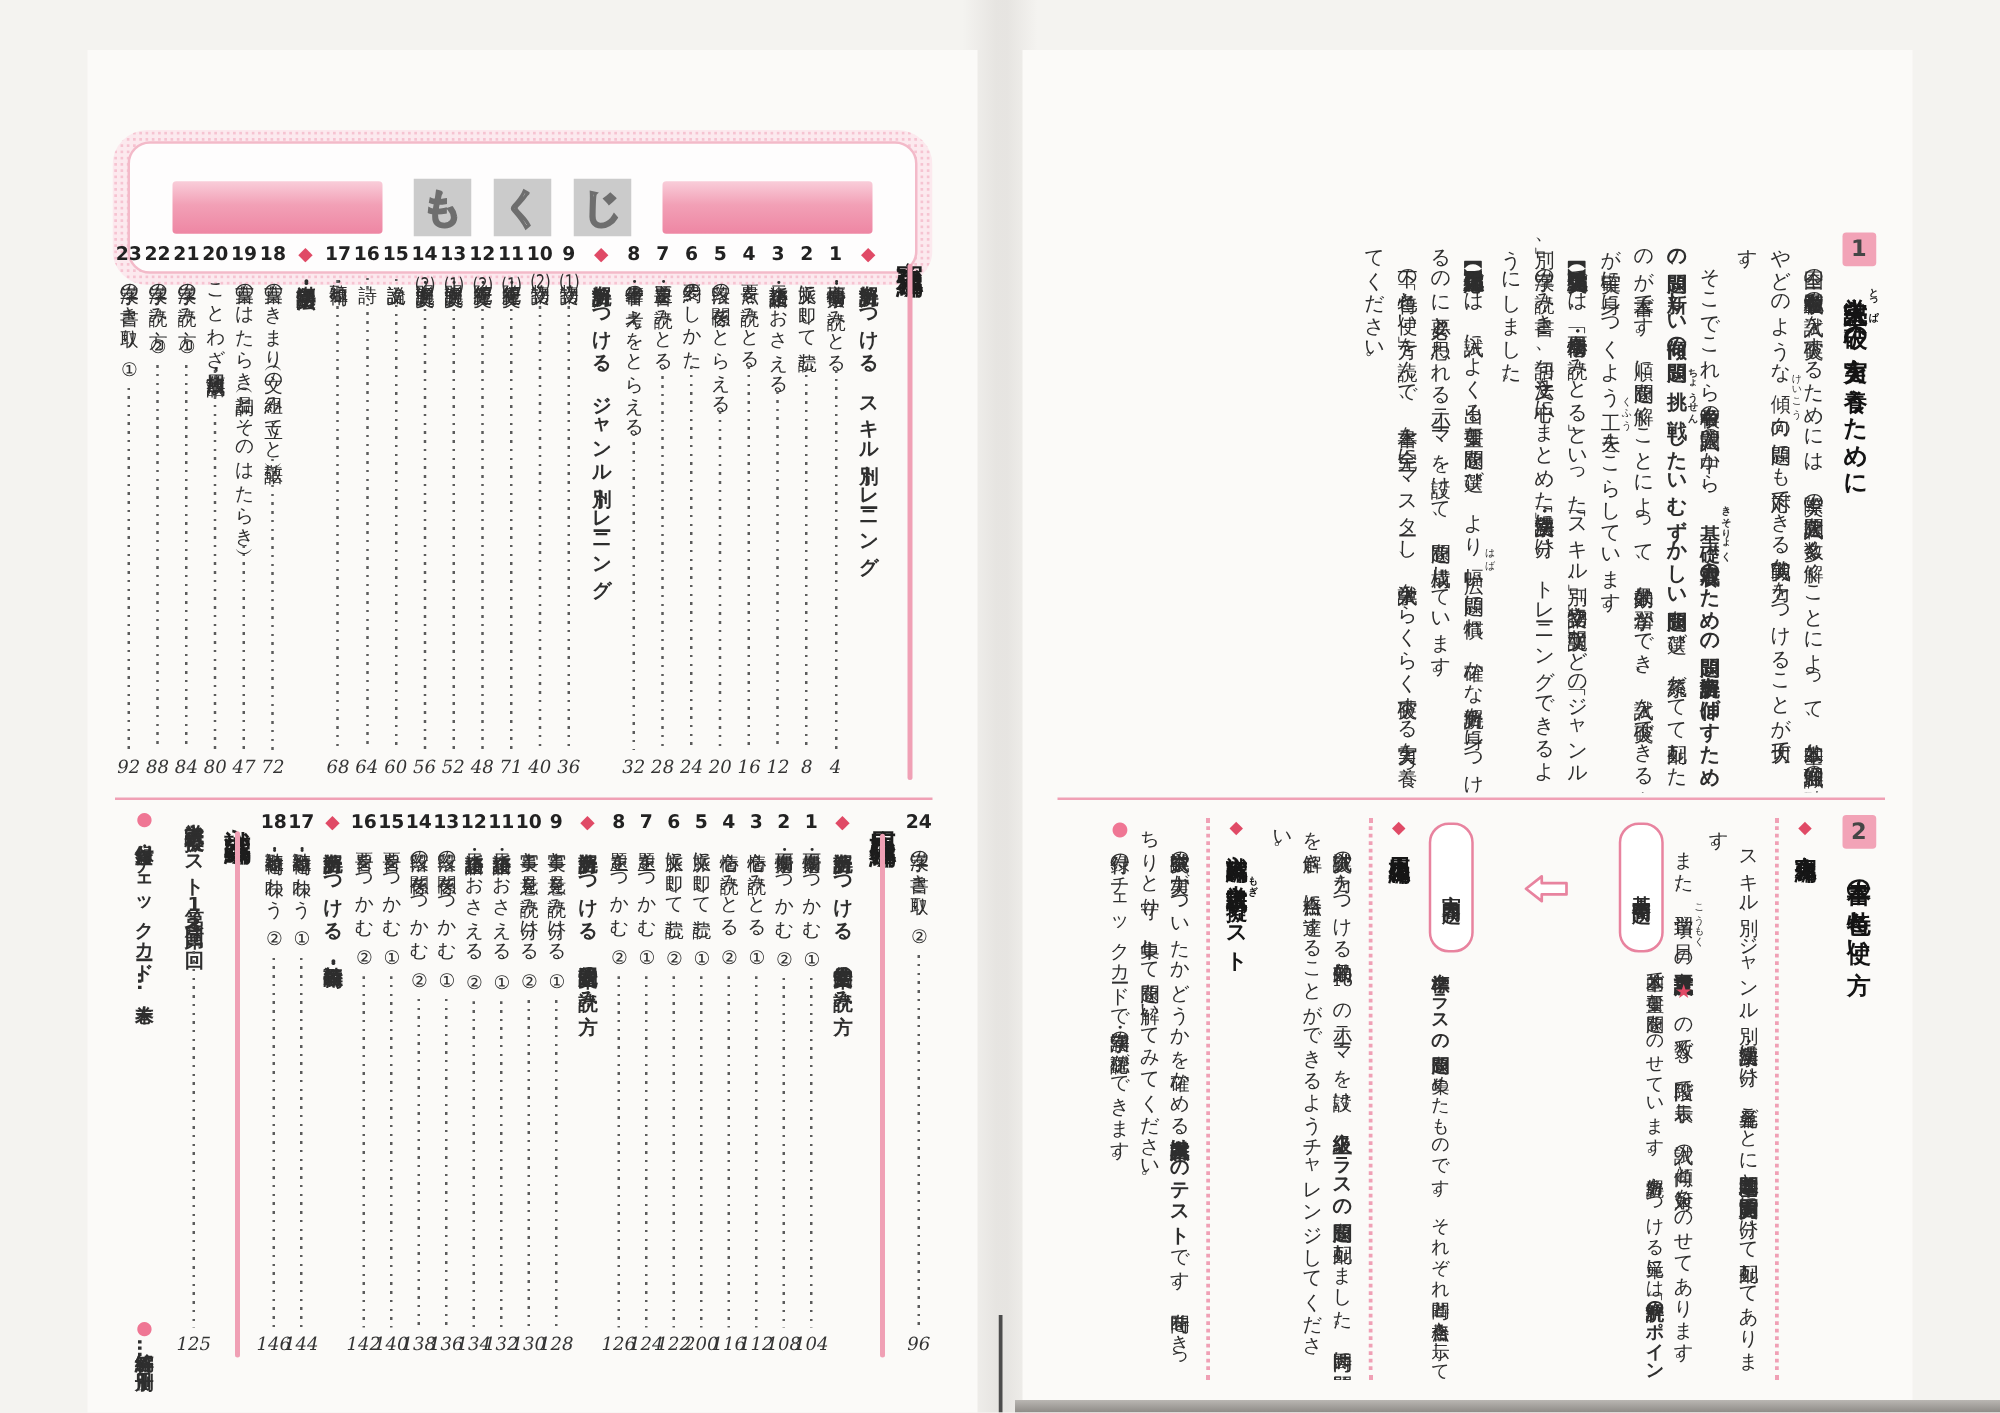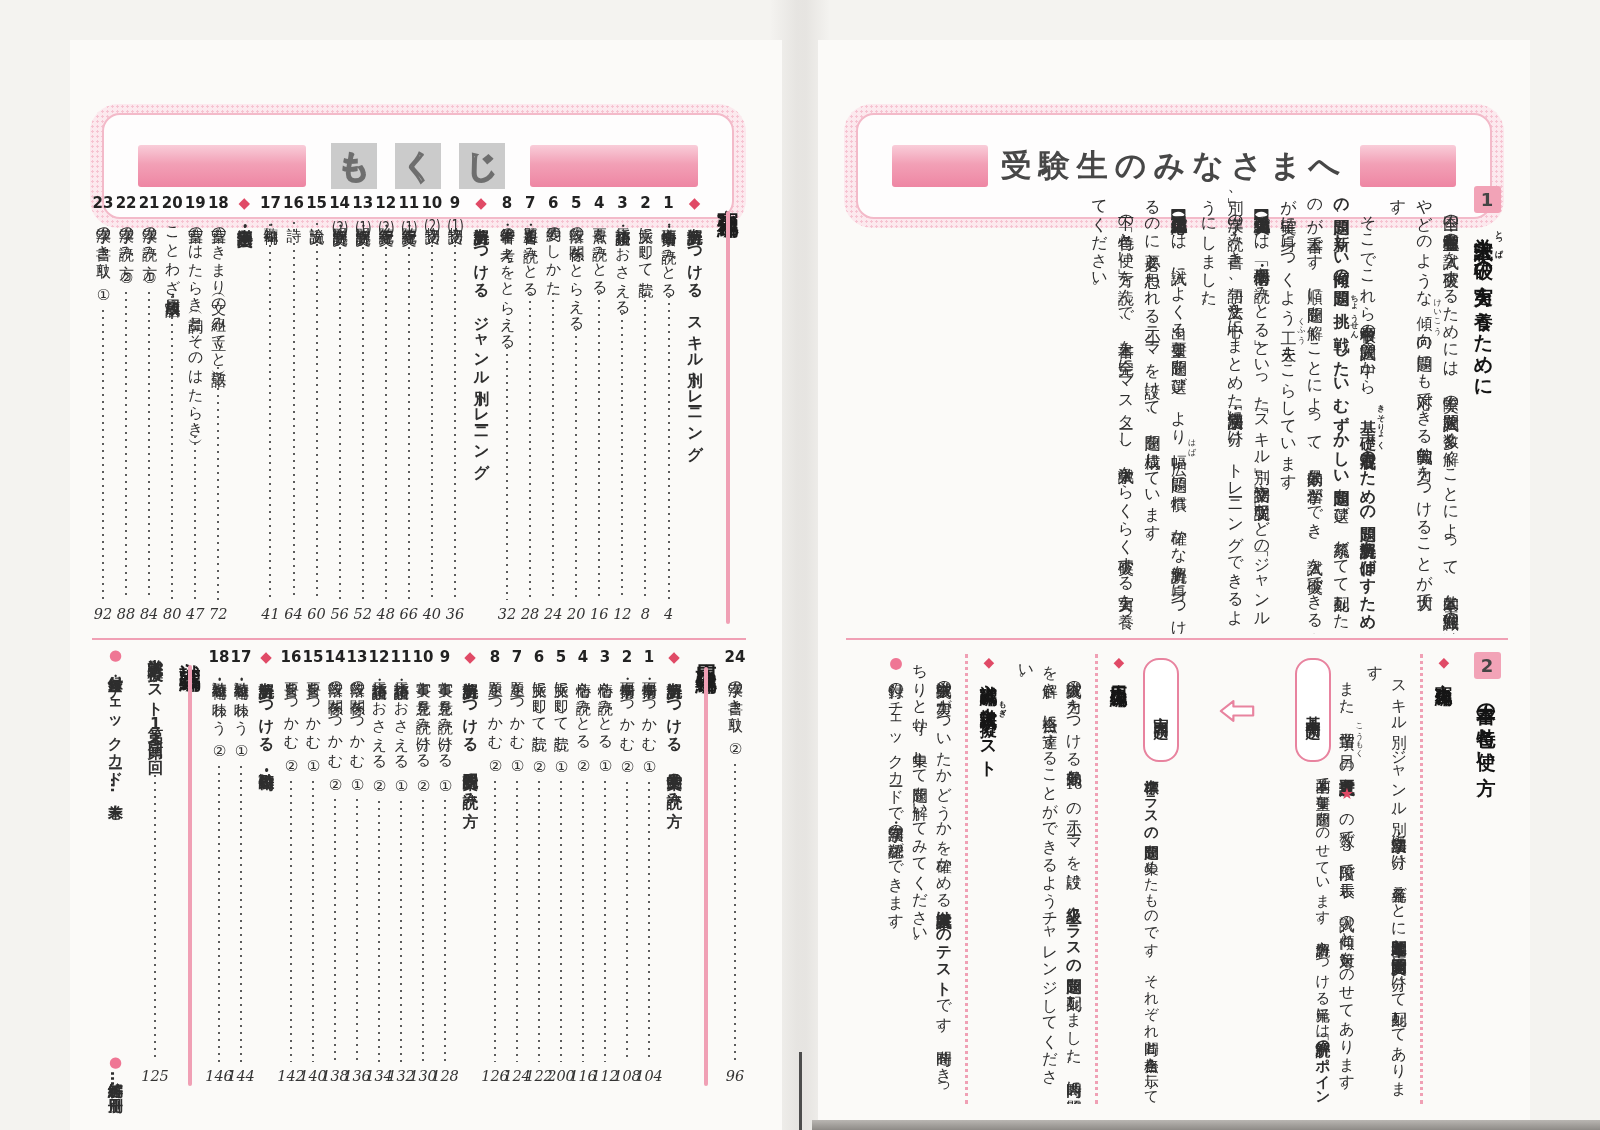--- a/index.html
+++ b/index.html
@@ -179,21 +179,21 @@
       <div class="col item">
         <span class="it-num">10</span>
         <span class="it-label vtext">物語文<span class="tcy">(2)</span></span>
         <span class="leader"></span>
         <span class="it-page">40</span>
       </div>
       <div class="col item">
         <span class="it-num">11</span>
         <span class="it-label vtext">随筆文・紀行文<span class="tcy">(1)</span></span>
         <span class="leader"></span>
-        <span class="it-page">66</span>
+        <span class="it-page">71</span>
       </div>
       <div class="col item">
         <span class="it-num">12</span>
         <span class="it-label vtext">随筆文・紀行文<span class="tcy">(2)</span></span>
         <span class="leader"></span>
         <span class="it-page">48</span>
       </div>
       <div class="col item">
         <span class="it-num">13</span>
         <span class="it-label vtext">説明文・解説文<span class="tcy">(1)</span></span>
@@ -215,21 +215,21 @@
       <div class="col item">
         <span class="it-num">16</span>
         <span class="it-label vtext">詩</span>
         <span class="leader"></span>
         <span class="it-page">64</span>
       </div>
       <div class="col item">
         <span class="it-num">17</span>
         <span class="it-label vtext">短歌・俳句</span>
         <span class="leader"></span>
-        <span class="it-page">41</span>
+        <span class="it-page">68</span>
       </div>
       <div class="col subhead">
         <span class="dia">◆</span>
         <span class="sh-label vtext">漢字・語句・文法</span>
       </div>
       <div class="col item">
         <span class="it-num">18</span>
         <span class="it-label vtext">言葉のきまり（文の組み立てと敬語）</span>
         <span class="leader"></span>
         <span class="it-page">72</span>
@@ -407,27 +407,20 @@
         <span class="it-page">125</span>
       </div>
       <div class="col bullets">
         <span class="bul vtext"><span class="dot">●</span>付録 <span class="sm">漢字・語句</span> チェックカード…巻末</span>
         <span class="bul vtext"><span class="dot">●</span>解答編…別冊</span>
       </div>
     </div>
 </div>
 
 <div class="page" id="right-page">
-  <div class="banner" id="right-banner">
-    <div class="banner-inner">
-      <span class="bar l"></span>
-      <span id="right-banner-title">受験生のみなさまへ</span>
-      <span class="bar r"></span>
-    </div>
-  </div>
 
   <div class="section" id="section1">
     <div class="sec-head-col">
       <div class="sec-badge">1</div>
       <div class="sec-heading vtext">中学入試<ruby>突破<rt>とっぱ</rt></ruby>の実力を養うために</div>
     </div>
     <div class="sec-body" id="s1-body">
         <p>全国の有名国立・私立中学校の入試を突破するためには、実際の入試問題を数多く解くことによって、基本的な知識理解の確認やどのような<ruby>傾向<rt>けいこう</rt></ruby>の問題にも対応できる実戦的な力をつけることが大切です。</p>
         <p>そこでこれら有名中学校の入試問題の中から、<b><ruby>基礎力<rt>きそりょく</rt></ruby>養成のための問題</b>、<b>読解力を伸ばすための問題</b>、<b>新しい傾向の問題</b>、<b><ruby>挑戦<rt>ちょうせん</rt></ruby>したいむずかしい問題</b>を選び、系統だてて配列したのが本書です。順に問題を解くことによって、効果的な学習ができ、入試を突破できる実力が確実に身につくよう<ruby>工夫<rt>くふう</rt></ruby>をこらしています。</p>
         <p><b>【実力強化編】</b>では、「心情・場面・情景を読みとる」といった「スキル別」、「物語文」や「説明文」などの「ジャンル別」、漢字の読み・書き、語句、文法を中心にまとめた「漢字・語句・文法」に分け、トレーニングできるようにしました。</p>

